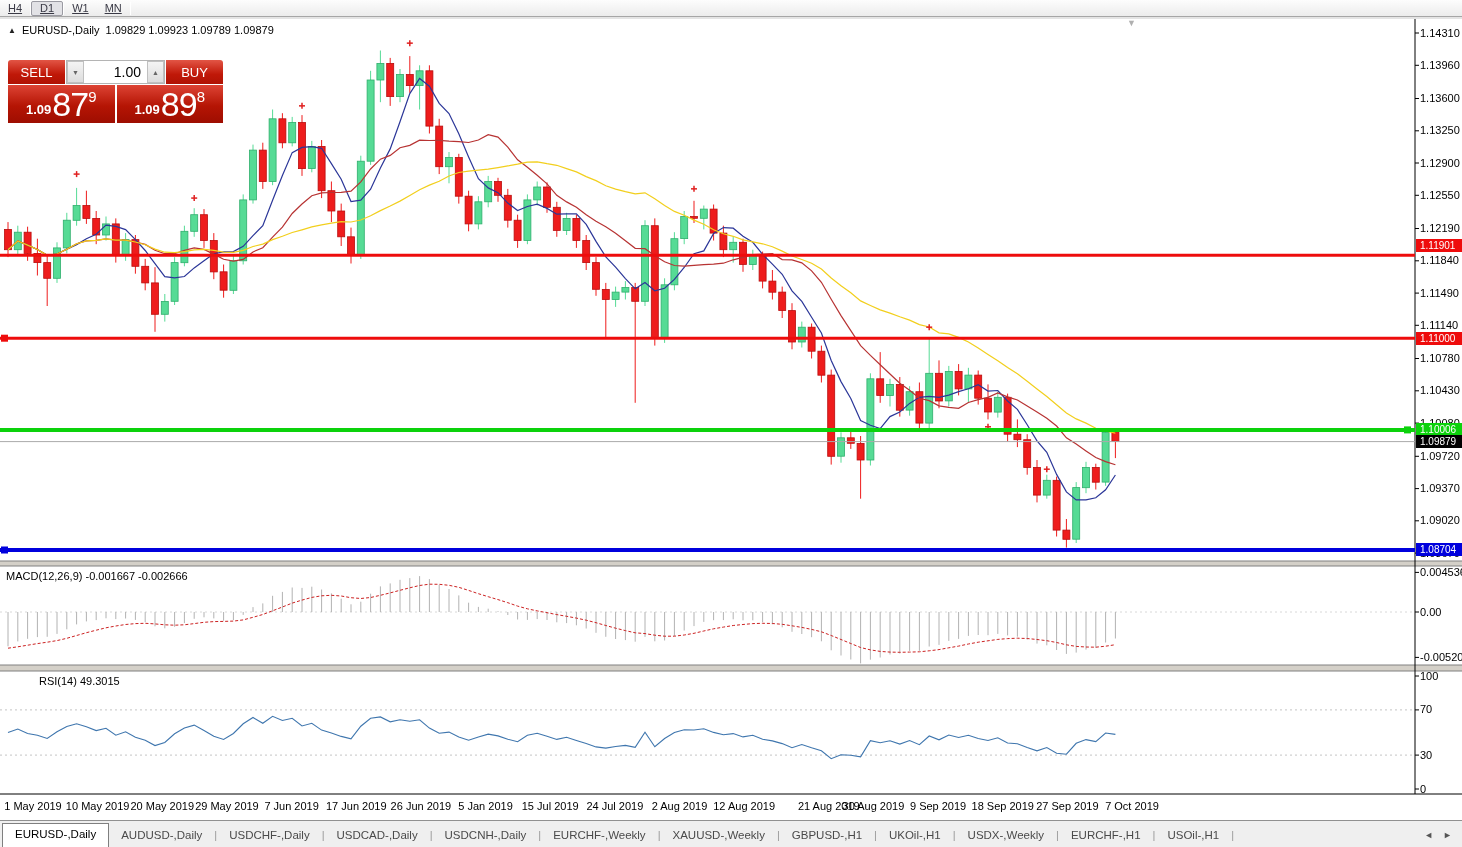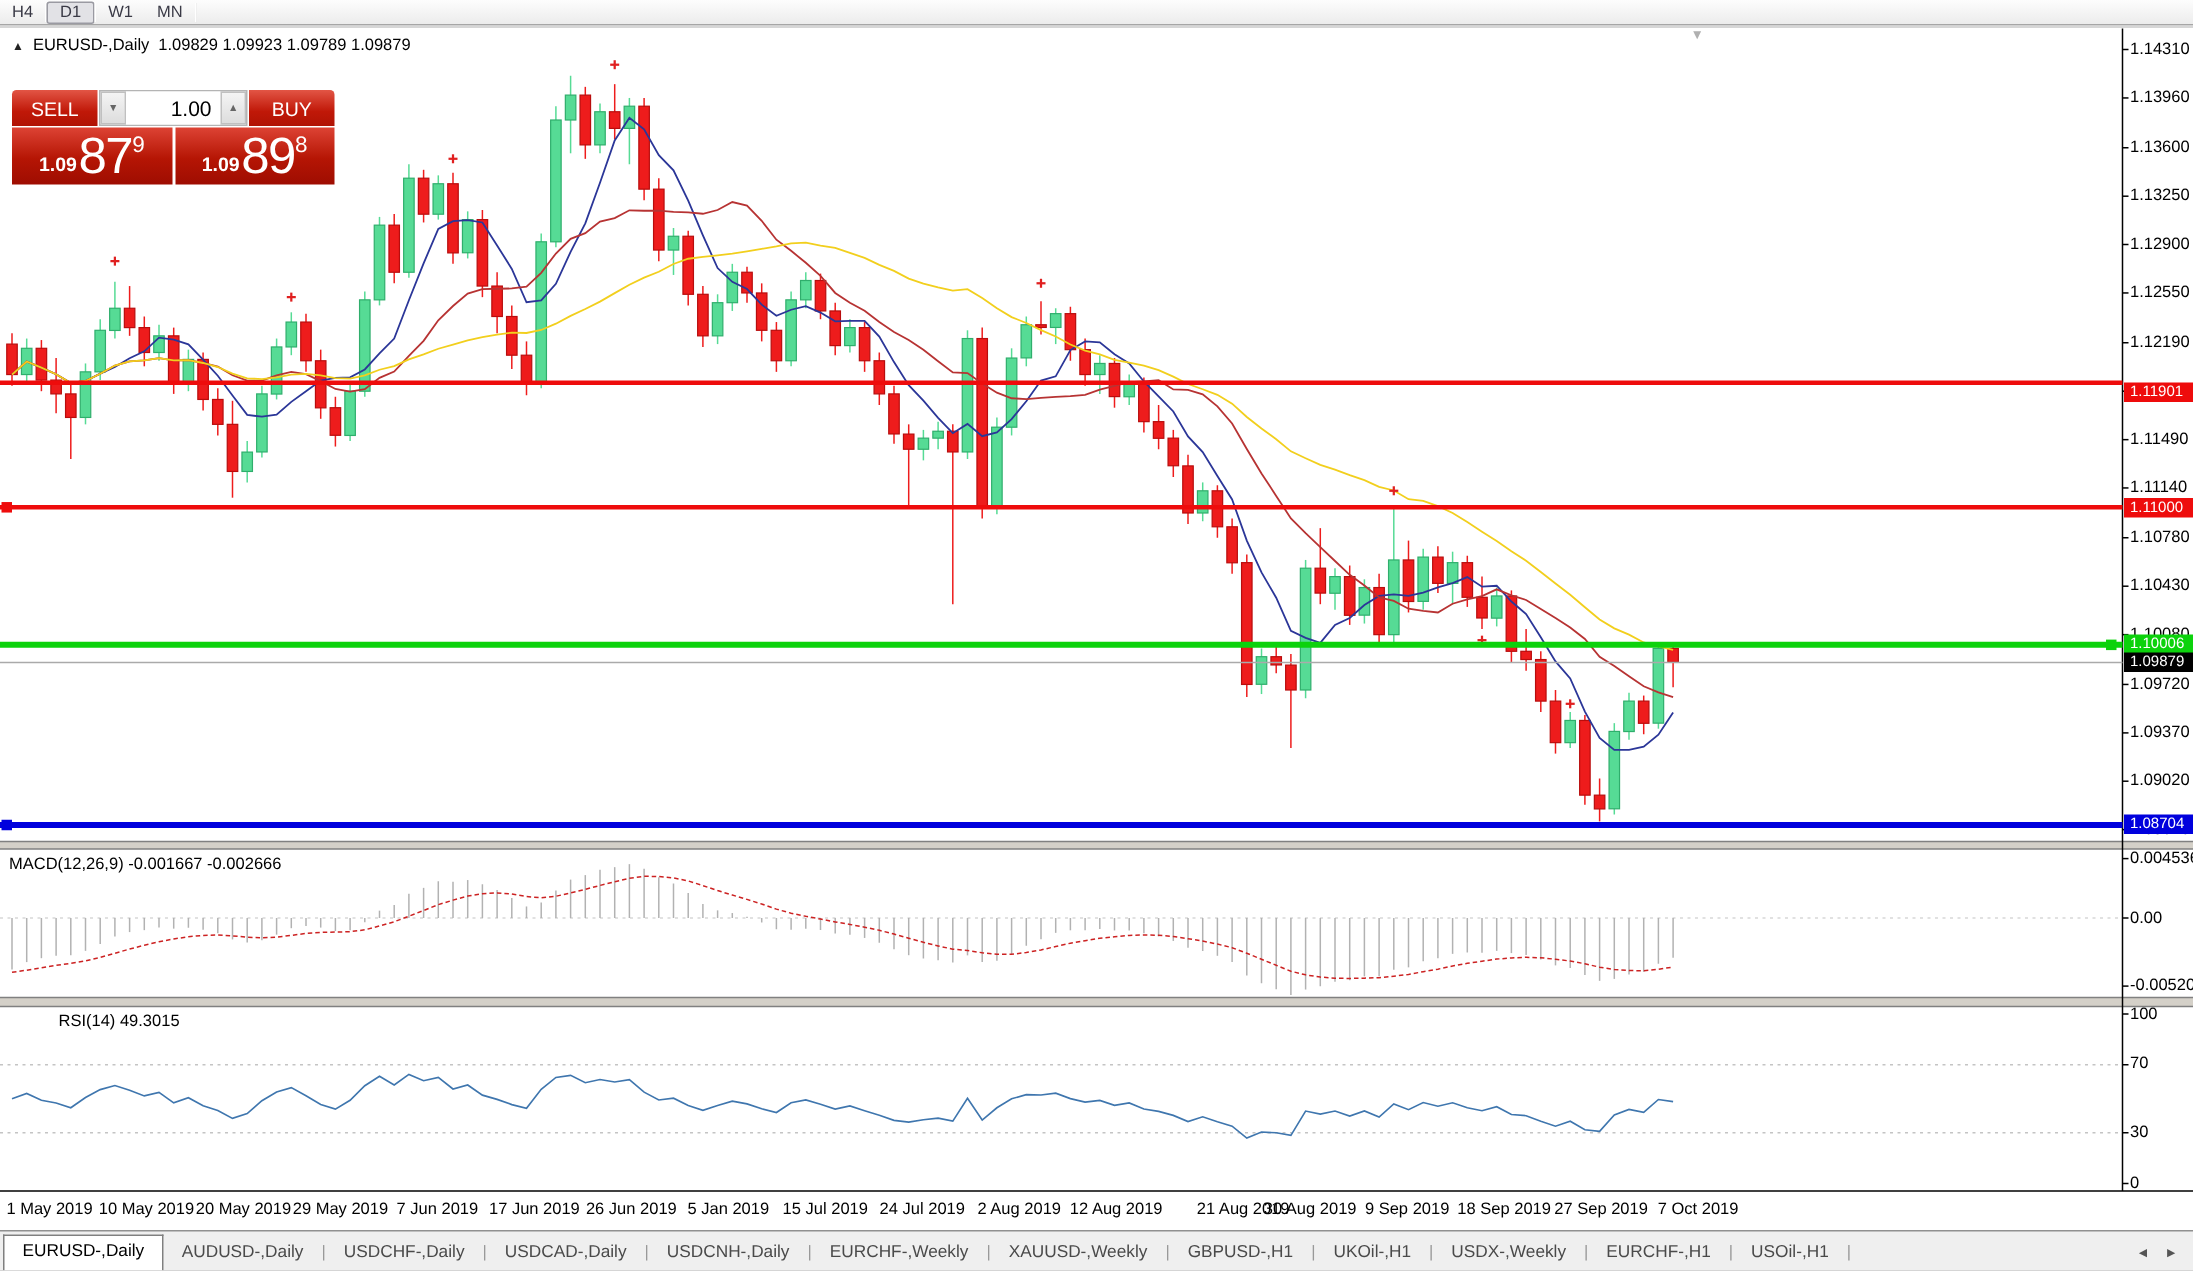--- a/index.html
+++ b/index.html
@@ -5,21 +5,21 @@
   * { margin:0; padding:0; box-sizing:border-box; }
   body { background:#888; }
   #app { position:relative; width:1462px; height:847px; background:#fff; overflow:hidden;
          font-family:"Liberation Sans", sans-serif; }
 
   
   .toolbar { position:absolute; top:0; left:0; right:0; height:17px;
              background:linear-gradient(#fdfdfd,#ececec);
              border-bottom:1px solid #a6a6a6; display:flex; align-items:center; z-index:30; }
   .tf-btn { font-size:11px; color:#3a3a46; padding:0 8px; height:15px; line-height:15px;
-            background:transparent; border:none; cursor:default; }
+            background:transparent; border:none; cursor:default;text-decoration:underline; }
   .tf-btn.active { background:#e2e2e6; border:1px solid #9a9aa2; border-radius:2px; line-height:13px;text-align:right; }
   .tf-sep { width:1px; height:13px; background:#c8c8c8; border-right:1px solid #fff; }
 
   
   #chart-svg { position:absolute; top:0; left:0; z-index:1; }
 
   
   .chart-title { position:absolute; top:24px; left:8px; z-index:6; font-size:11px; color:#000;
                  display:flex; gap:6px; align-items:center; }
   .chart-title .tri { font-size:8px; color:#222; cursor:pointer; }
@@ -537,21 +537,21 @@
       <div class="axis-label" style="top: 318.837px;">1.11140</div>
       <div class="axis-label" style="top: 352.037px;">1.10780</div>
       <div class="axis-label" style="top: 384.314px;">1.10430</div>
       <div class="axis-label" style="top: 416.591px;">1.10080</div>
       <div class="axis-label" style="top: 449.79px;">1.09720</div>
       <div class="axis-label" style="top: 482.067px;">1.09370</div>
       <div class="axis-label" style="top: 514.344px;">1.09020</div>
       <div class="axis-label" style="top: 546.621px;">1.08670</div>
     </div>
   <div id="price-tags">
-      <div class="price-tag" style="top: 255px; background: rgb(238, 12, 12);">1.11901</div>
+      <div class="price-tag" style="top: 239px; background: rgb(238, 12, 12);">1.11901</div>
       <div class="price-tag" style="top: 331.748px; background: rgb(238, 12, 12);">1.11000</div>
       <div class="price-tag" style="top: 423.415px; background: rgb(12, 210, 12);">1.10006</div>
       <div class="price-tag" style="top: 435.127px; background: rgb(0, 0, 0);">1.09879</div>
       <div class="price-tag" style="top: 543.485px; background: rgb(0, 0, 221);">1.08704</div>
     </div>
   <div id="macd-axis">
       <div class="axis-label" style="top: 565.919px;">0.004536</div>
       <div class="axis-label" style="top: 605.5px;">0.00</div>
       <div class="axis-label" style="top: 650.919px;">-0.005205</div>
     </div>

